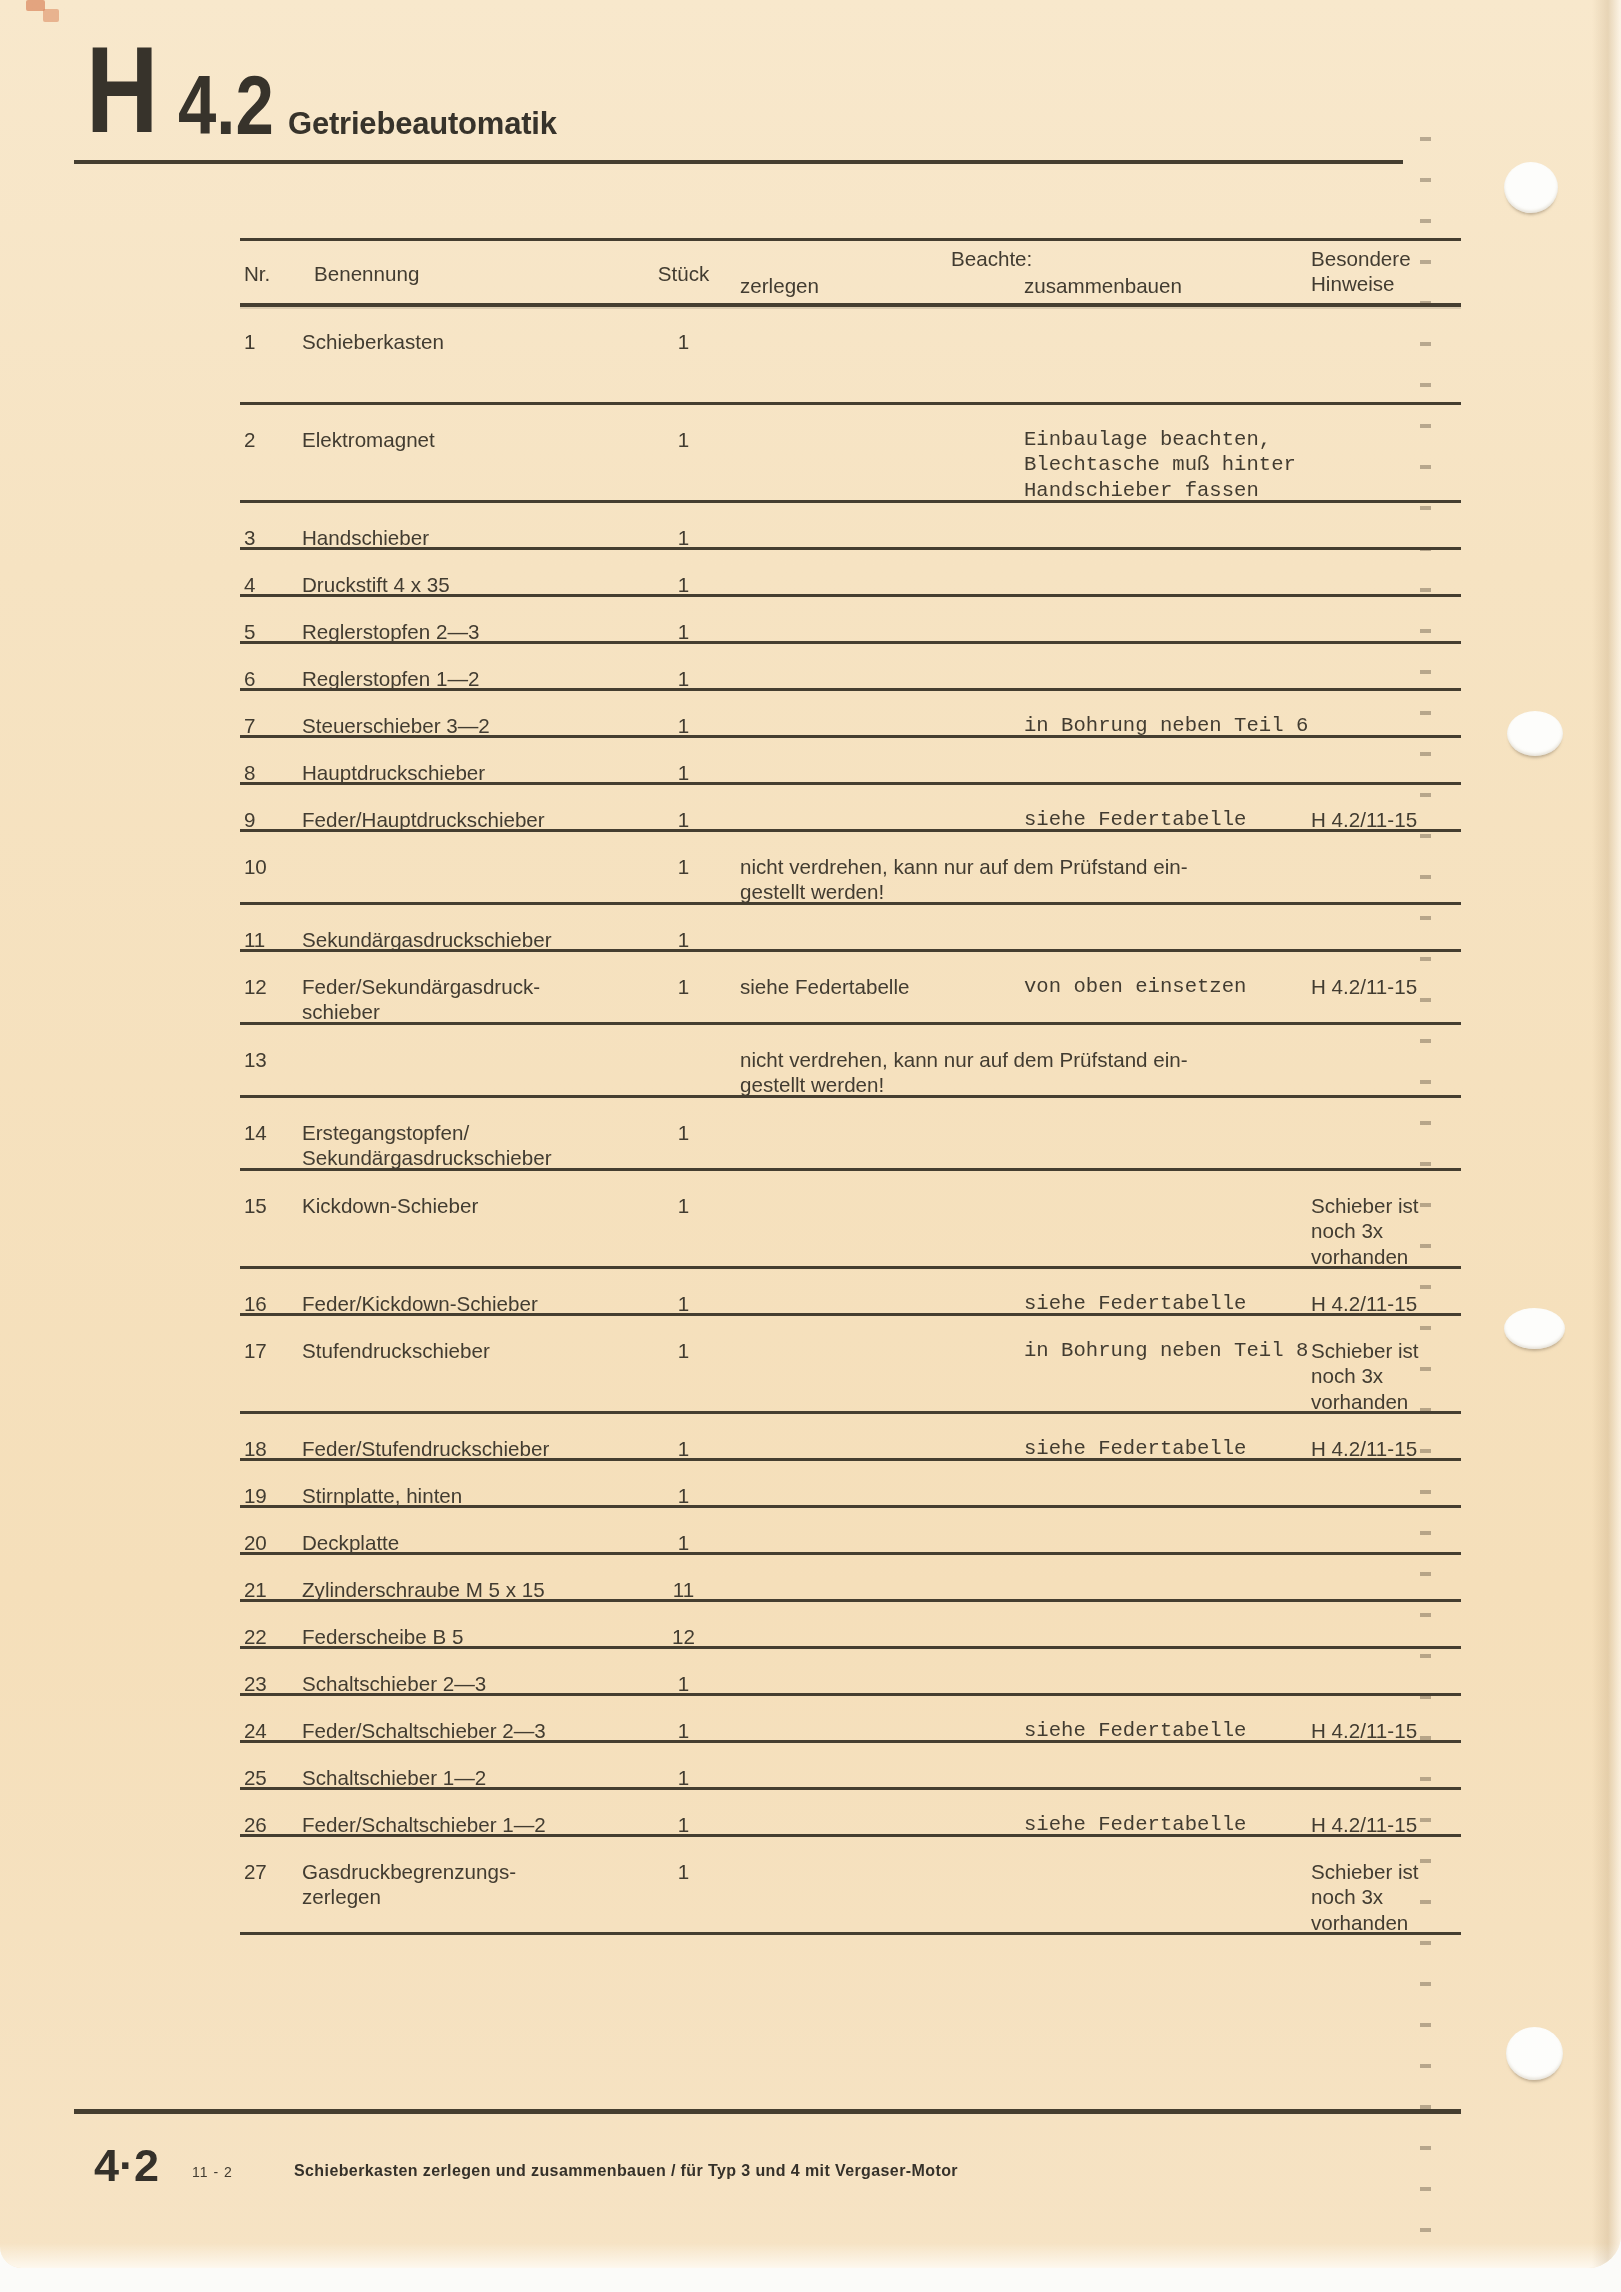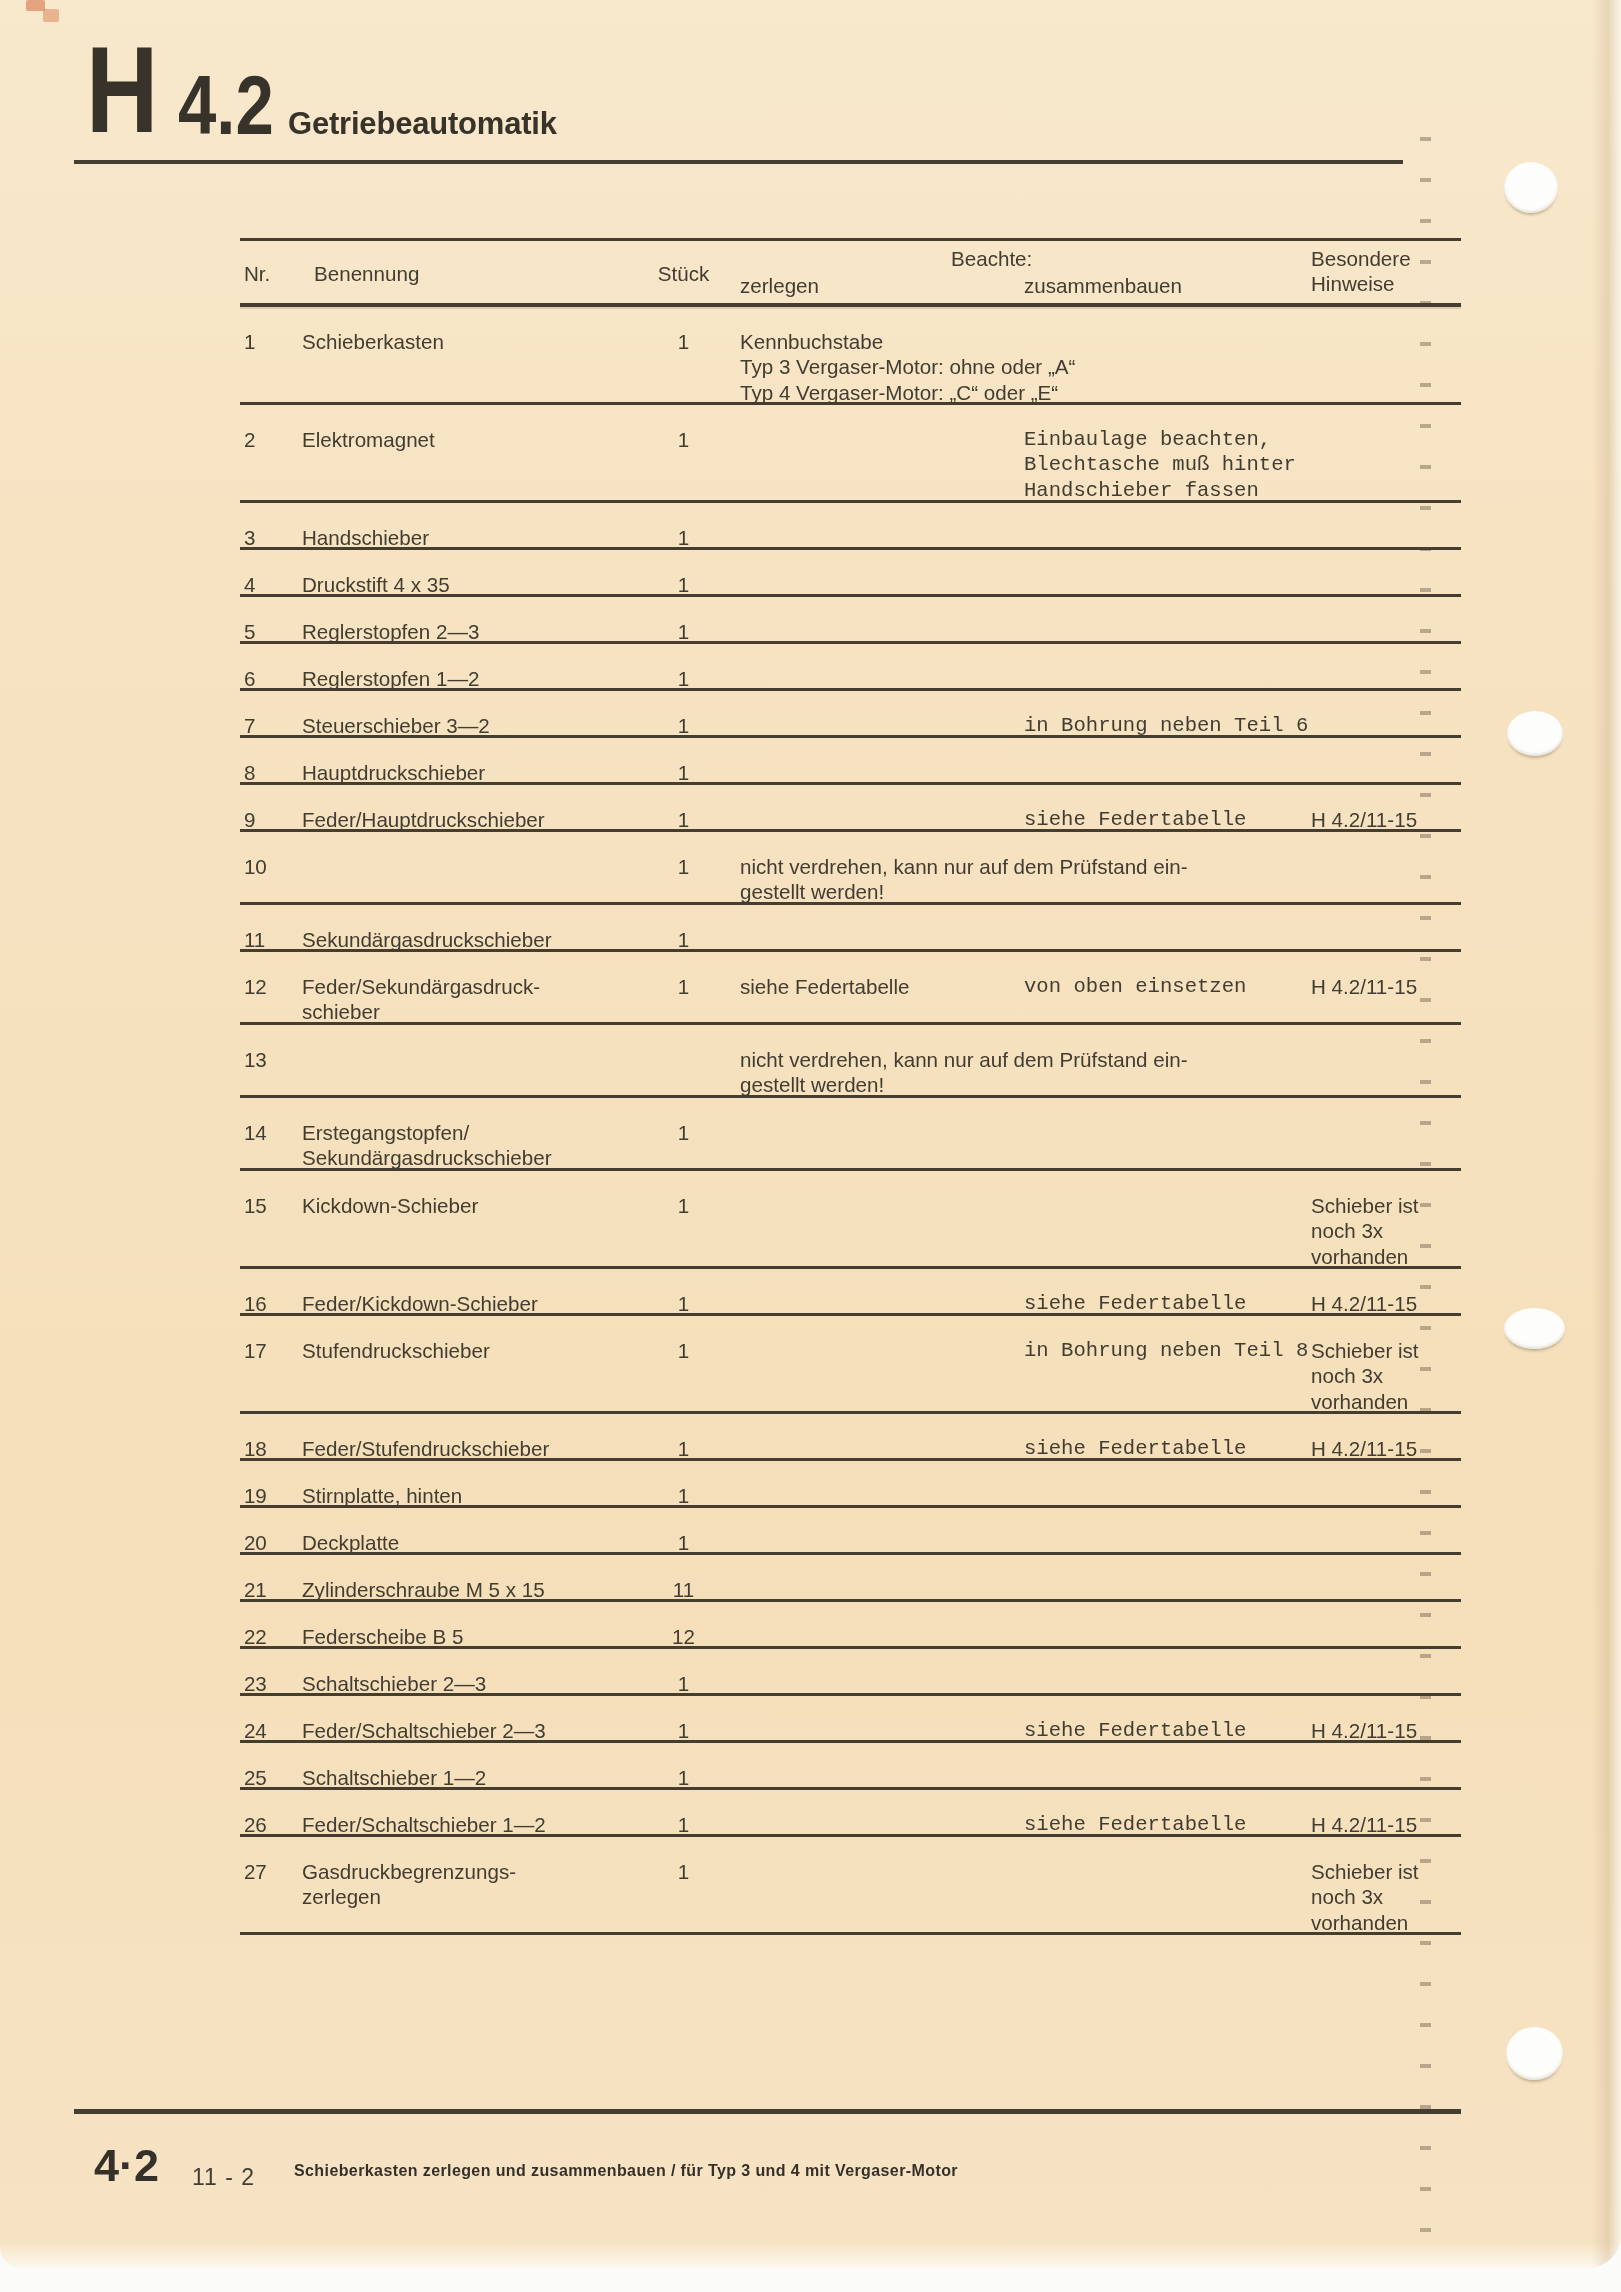--- a/index.html
+++ b/index.html
@@ -88,21 +88,21 @@
   .footer-rule{
     position:absolute;left:74px;top:2109px;width:1387px;height:4.9px;
     background:var(--rule);
   }
   .foot-chapter{
     position:absolute;left:94px;top:2145px;
     font-size:45px;font-weight:bold;line-height:41px;color:#35312a;
   }
   .foot-page{
     position:absolute;left:192px;top:2164px;
-    font-size:23px;letter-spacing:1px;
+    font-size:14px;letter-spacing:1px;
   }
   .foot-caption{
     position:absolute;left:294px;top:2162px;
     font-size:16px;font-weight:bold;letter-spacing:0.4px;color:#35312a;
   }
 
   
   .hole{
     position:absolute;border-radius:50%;
     background:var(--hole);
@@ -147,23 +147,20 @@
       <div class="hlabel h-zer">zerlegen</div>
       <div class="hlabel h-zus">zusammenbauen</div>
       <div class="hlabel h-hin">Besondere
 Hinweise</div>
     </div>
     <div id="table-body">
         <div class="trow" style="min-height: 98px;">
     <div class="cell c-nr">1</div>
     <div class="cell c-name">Schieberkasten</div>
     <div class="cell c-qty">1</div>
-    <div class="cell c-zer wide">Kennbuchstabe
-Typ 3 Vergaser-Motor: ohne oder „A“
-Typ 4 Vergaser-Motor: „C“ oder „E“</div>
     <div class="cell c-zus"></div>
     <div class="cell c-hin"></div>
   </div>
         <div class="trow" style="min-height: 98px;">
     <div class="cell c-nr">2</div>
     <div class="cell c-name">Elektromagnet</div>
     <div class="cell c-qty">1</div>
     <div class="cell c-zer"></div>
     <div class="cell c-zus">Einbaulage beachten,
 Blechtasche muß hinter

